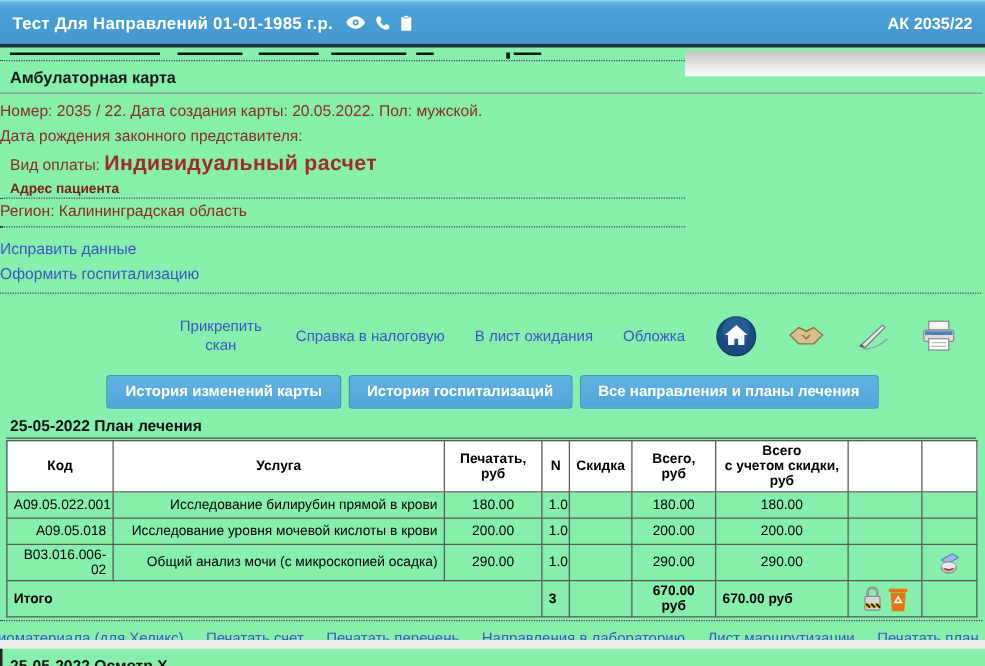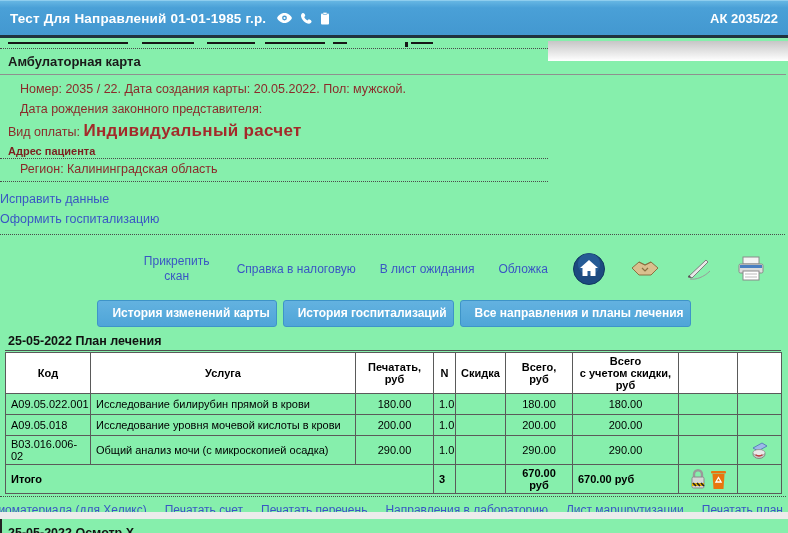--- a/index.html
+++ b/index.html
@@ -26,51 +26,51 @@
   .clipped-top { position:absolute; left:8px; top:42px; height:5px; }
   .clipped-top i { display:inline-block; background:#161616; height:2px; vertical-align:top; }
   .clipped-top i.t { height:5px; }
   
   .card { position:absolute; left:0; top:48px; width:788px; font-size:12px; }
   .dotted548 { width:548px; border-bottom:1px dotted #4a4a4a; }
   .dottedfull { width:785px; border-bottom:1px dotted #4a4a4a; }
   .card-title-row { border-bottom:1px dotted #4a4a4a; width:548px; }
   .card-title { font-size:13px; font-weight:bold; color:#1a1a1a; padding:5px 8px 3px 8px; }
   .title-rule { width:786px; border-bottom:1px solid #8f8f8f; margin-top:2px; }
-  .info-line { padding:3px 20px; color:#8b2a2a; font-size:12.5px; }
+  .info-line { padding:3px 0; color:#8b2a2a; font-size:12.5px; }
   .mini-label { padding:2px 8px 1px 8px; color:#7c1f1f; font-size:11px; font-weight:bold; }
   .pay-line { padding:2px 8px; color:#8b2a2a; font-size:12.5px; }
   .pay-value { color:#a32a2a; font-weight:bold; font-size:17px; letter-spacing:.3px; }
   .center-links { text-align:left; padding:4px 0 2px 0; }
   .center-links a { display:block; margin:6px 0; }
   a.lnk { color:#3a56c4; text-decoration:none; font-size:12.5px; cursor:pointer; }
   
   .action-row { position:absolute; left:0; top:252px; width:766px; display:flex;
     justify-content:flex-end; align-items:center; gap:24px; }
   .action-row a { font-size:12px; }
   .attach { display:inline-block; width:72px; text-align:center; line-height:1.25; }
   .action-row .ico { display:inline-block; cursor:pointer; }
   
   .btn-row { position:absolute; left:0; top:300px; width:788px; display:flex;
     justify-content:center; gap:6px; }
   .btn {
     background:linear-gradient(180deg,#63b2e0,#4fa5d8);
     border:1px solid #3e94c8; border-radius:3px; color:#fff;
     font-family:"Liberation Sans", sans-serif; font-size:12px; font-weight:bold;
-    padding:5px 6px 6px 14px; cursor:pointer;
+    padding:5px 14px 6px 14px; cursor:pointer;
   }
   
   .plan-title { position:absolute; left:8px; top:334px; font-size:12.5px; font-weight:bold; color:#111; }
   .tablewrap { position:absolute; left:5px; top:350px; width:776px;
     border-top:1px solid #4f4f4f; padding-top:1px; }
   table.plan { border-collapse:collapse; width:776px; table-layout:fixed; font-size:11px; }
   table.plan th, table.plan td { border:1px solid #5a5a5a; padding:2px 5px; vertical-align:middle; }
   table.plan th { font-weight:bold; text-align:center; white-space:pre-line; height:40px; background:#fff; }
   td.num { text-align:center; }
-  td.code, td.svc { text-align:left; }
+  td.code, td.svc { text-align:right; }
   tr.r { height:21px; }
   tr.r3 { height:26px; }
   tr.totals { height:28px; font-weight:bold; }
   tr.totals td.lbl { text-align:left; }
   .cell-ico { text-align:center; }
   .ico-pair { display:flex; gap:4px; justify-content:center; align-items:center; }
   
   .foot-dotted { position:absolute; left:0; top:496px; width:786px; border-bottom:1px dotted #4a4a4a; }
   .foot-links { position:absolute; left:0; top:503px; width:783px; display:flex;
     justify-content:flex-end; gap:18px; white-space:nowrap; }

